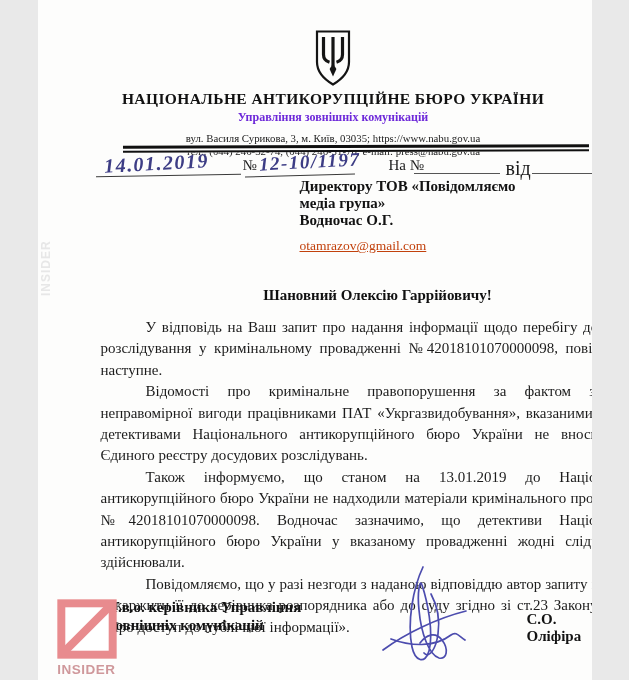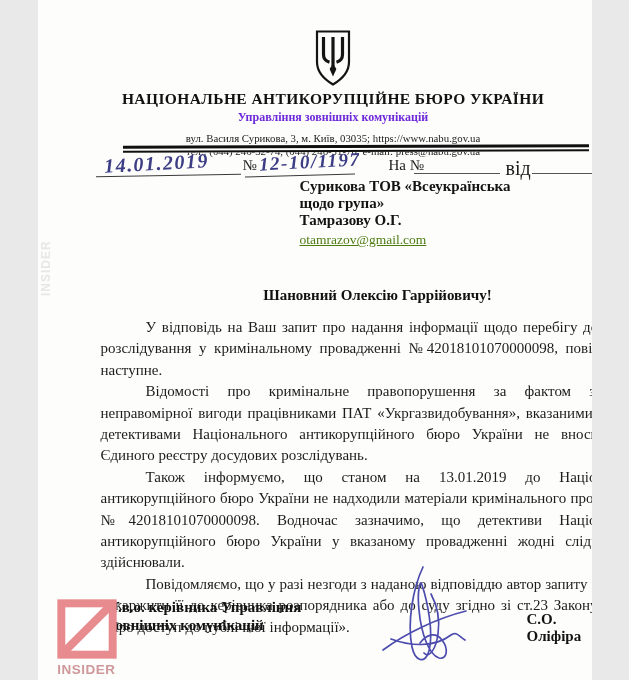--- a/index.html
+++ b/index.html
@@ -27,21 +27,21 @@
   .ref-no-hand{position:absolute;left:221px;top:151px;font-size:19px;transform:rotate(-3deg);}
   .uline{position:absolute;height:0;border-bottom:1.2px solid #3a3a3a;}
   .ul-date{left:58px;width:145px;top:175px;transform:rotate(-1deg);}
   .ul-no{left:207px;width:110px;top:175px;transform:rotate(-1.5deg);}
   .na-no{position:absolute;left:337px;top:157px;font-size:15px;margin-left:14px;}
   .ul-na{left:376px;width:86px;top:173px;border-bottom-color:#555;}
   .vid{position:absolute;left:468px;top:157px;font-size:20px;}
   .ul-vid{left:494px;width:128px;top:173px;border-bottom-color:#555;}
   
   .recipient{position:absolute;left:262px;top:178px;width:280px;font-size:15px;line-height:17px;font-weight:bold;color:#131313;}
-  .recipient .email{display:inline-block;margin-top:2px;font-weight:normal;font-size:13.5px;color:#4d7c0f;text-decoration:underline;cursor:pointer;}
+  .recipient .email{display:inline-block;margin-top:8px;font-weight:normal;font-size:13.5px;color:#c2410c;text-decoration:underline;cursor:pointer;}
   
   .salutation{position:absolute;left:63px;width:554px;top:287px;text-align:center;font-weight:bold;font-size:15px;color:#111;}
   .body-text{position:absolute;left:63px;top:317px;width:554px;font-size:15px;line-height:21.4px;text-align:justify;color:#1c1c1c;}
   .body-text p{margin:0;text-indent:45px;}
   
   .sig-title{position:absolute;left:72px;top:598px;font-weight:bold;font-size:15px;line-height:18px;color:#131313;}
   .sig-scribble{position:absolute;left:338px;top:562px;}
   .sig-name{position:absolute;left:489px;top:611px;font-weight:bold;font-size:15px;color:#131313;}
   
   .insider-logo{position:absolute;left:14px;top:598px;width:70px;text-align:center;}
@@ -82,23 +82,23 @@
   <div class="ref-no-prefix">№</div>
   <div class="ref-no-hand hand">12-10/1197</div>
   <div class="uline ul-date"></div>
   <div class="uline ul-no"></div>
   <div class="na-no">На №</div>
   <div class="uline ul-na"></div>
   <div class="vid">від</div>
   <div class="uline ul-vid"></div>
 
   <div class="recipient">
-    <div>Сурикова ТОВ «Всеукраїнська</div>
-    <div>щодо група»</div>
-    <div>Тамразову О.Г.</div>
+    <div>Директору ТОВ «Повідомляємо</div>
+    <div>медіа група»</div>
+    <div>Водночас О.Г.</div>
     <span class="email">otamrazov@gmail.com</span>
   </div>
 
   <div class="salutation">Шановний Олексію Гаррійовичу!</div>
 
   <div class="body-text">
     <p>У відповідь на Ваш запит про надання інформації щодо перебігу досудового розслідування у кримінальному провадженні №42018101070000098, повідомляємо наступне.</p>
     <p>Відомості про кримінальне правопорушення за фактом зазначимо неправомірної вигоди працівниками ПАТ «Укргазвидобування», вказаними у запиті, детективами Національного антикорупційного бюро України не вносилися до Єдиного реєстру досудових розслідувань.</p>
     <p>Також інформуємо, що станом на 13.01.2019 до Національного антикорупційного бюро України не надходили матеріали кримінального провадження №42018101070000098. Водночас зазначимо, що детективи Національного антикорупційного бюро України у вказаному провадженні жодні слідчі дії не здійснювали.</p>
     <p>Повідомляємо, що у разі незгоди з наданою відповіддю автор запиту має право оскаржити її до керівника розпорядника або до суду згідно зі ст.23 Закону України «Про доступ до публічної інформації».</p>

